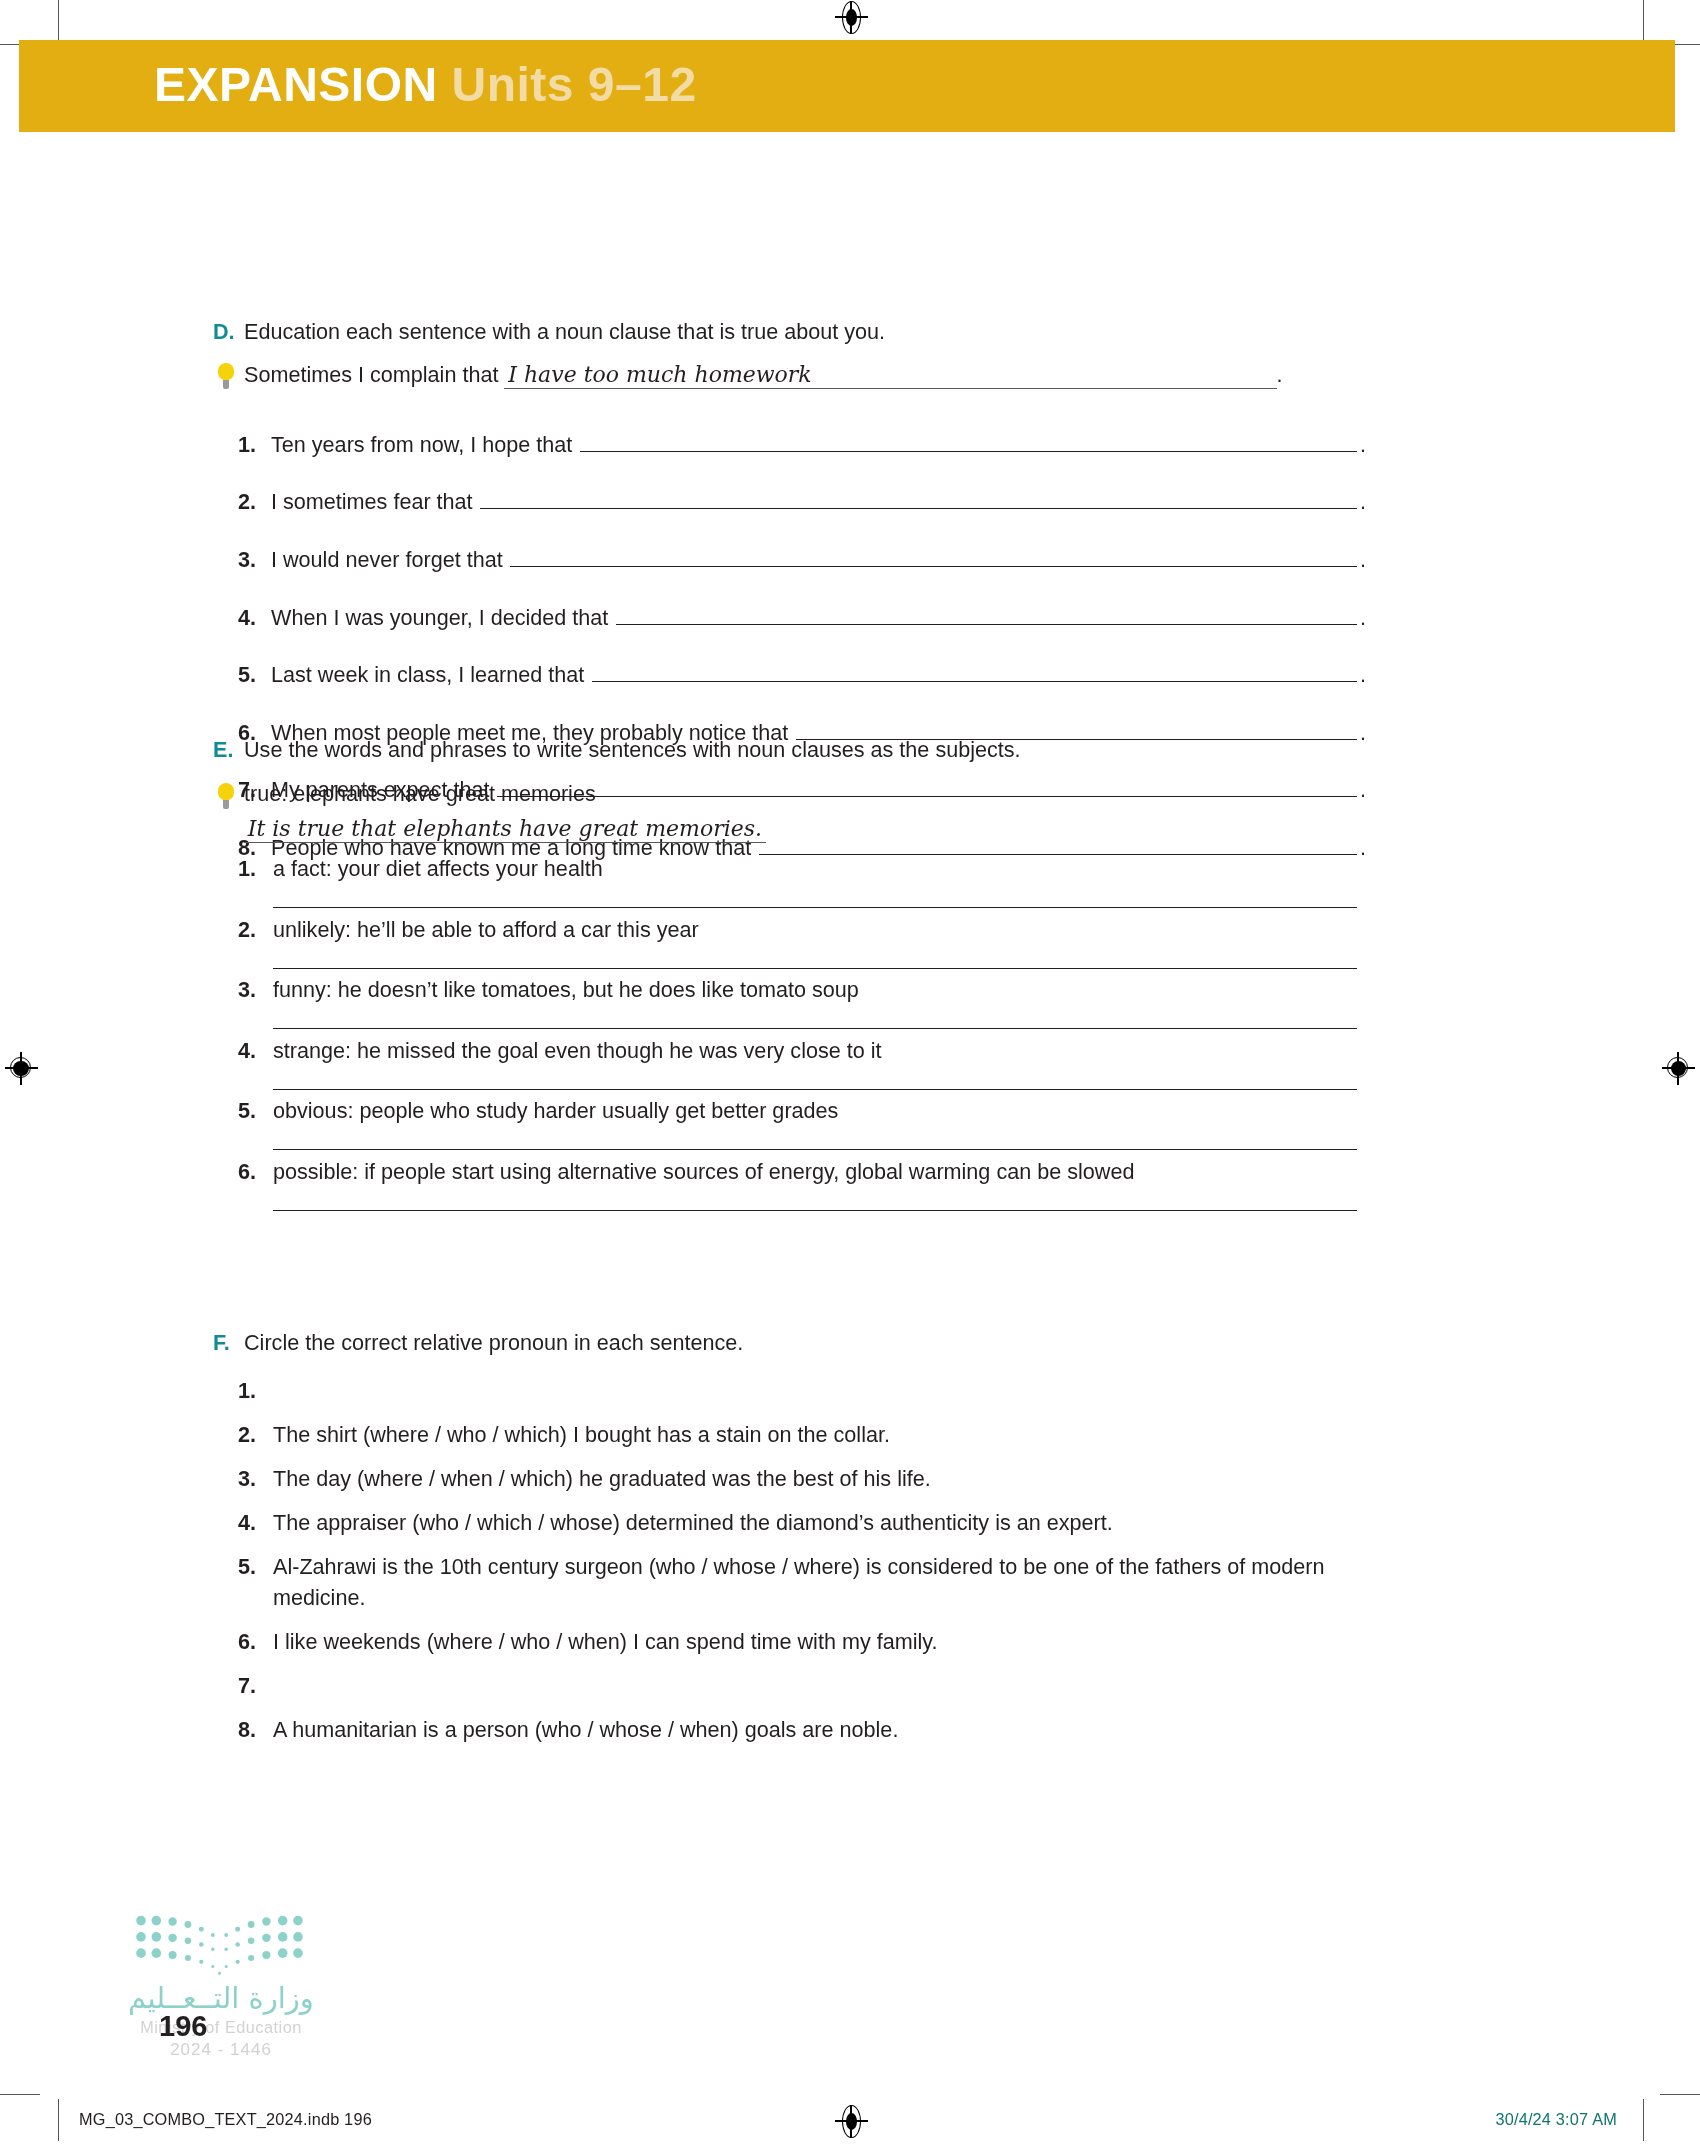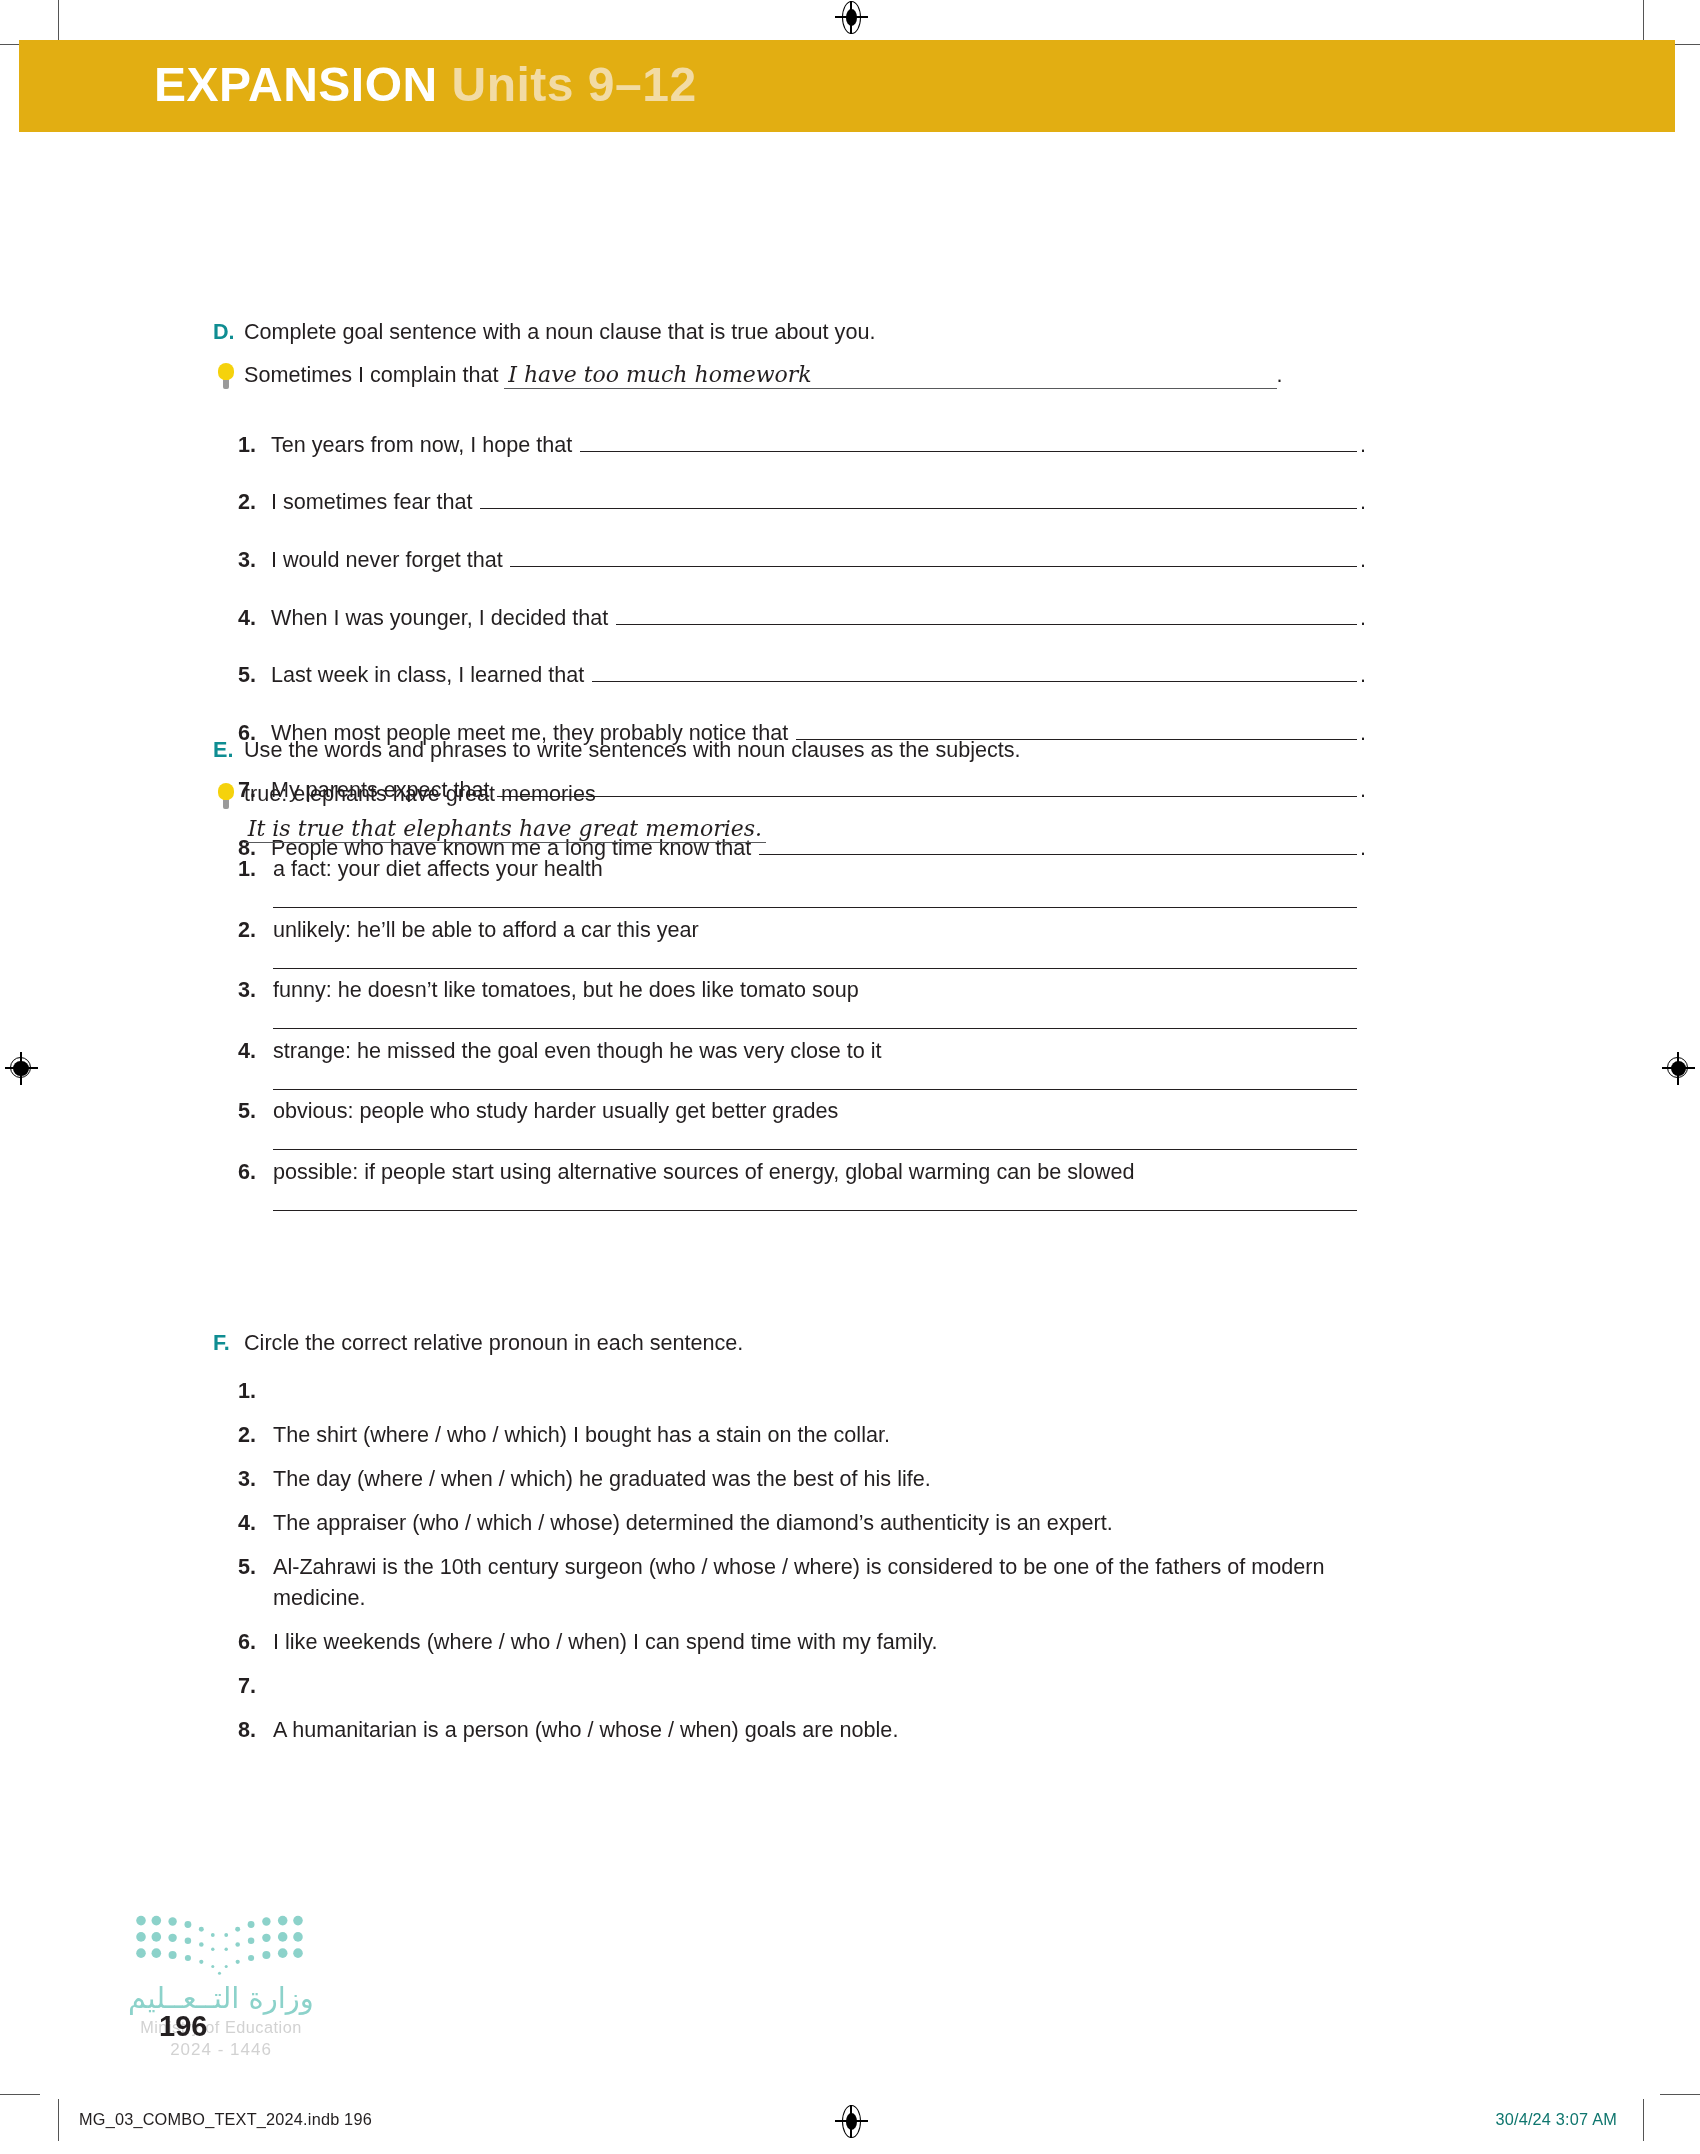--- a/index.html
+++ b/index.html
@@ -346,21 +346,21 @@
     <span class="strong">EXPANSION</span>
     <span class="light">Units</span>
     <span class="units-num">9–12</span>
   </div>
 
   <div id="content">
 
     <section class="exercise" style="top:317px;">
       <div class="ex-head">
         <span class="ex-letter">D.</span>
-        <span class="ex-instr">Complete goal sentence with a noun clause that is true about you.</span>
+        <span class="ex-instr">Education each sentence with a noun clause that is true about you.</span>
       </div>
 
       <div class="example-row">
         <span class="bulb">
           <span class="glass"></span>
             <span class="neck"></span>
             <span class="base"></span>
         </span>
         <span class="example-text">
           <span>Sometimes I complain that</span>

